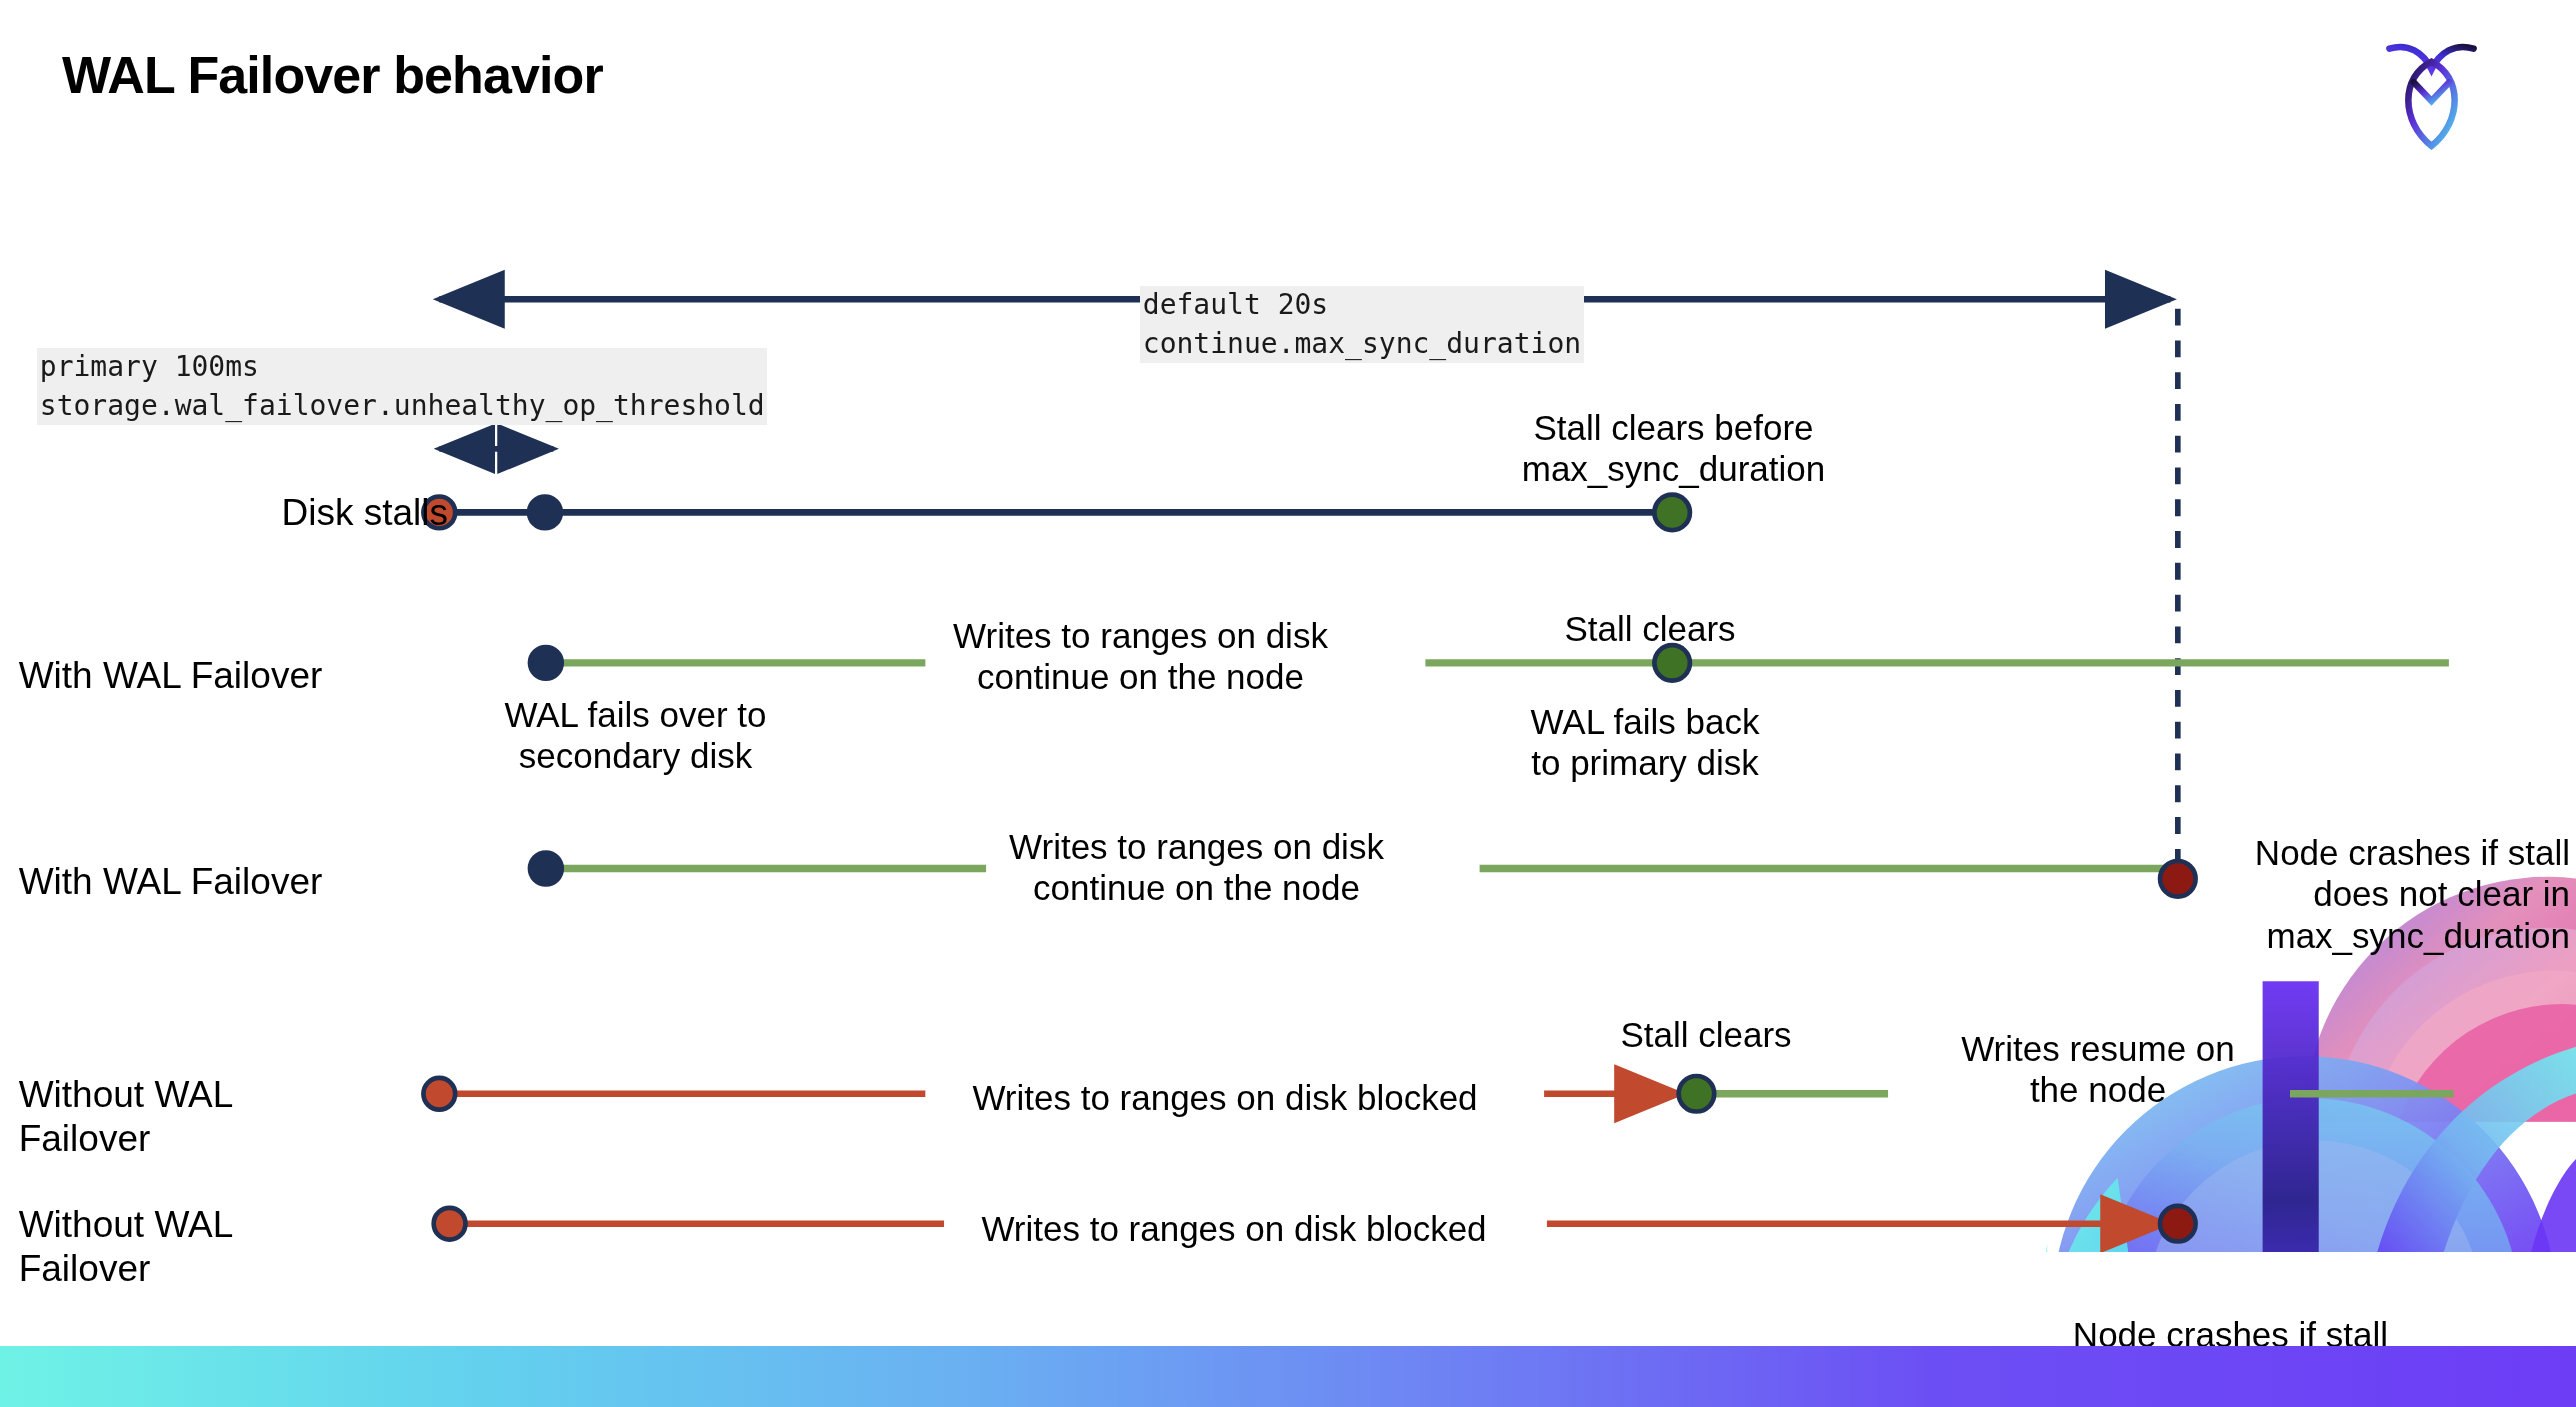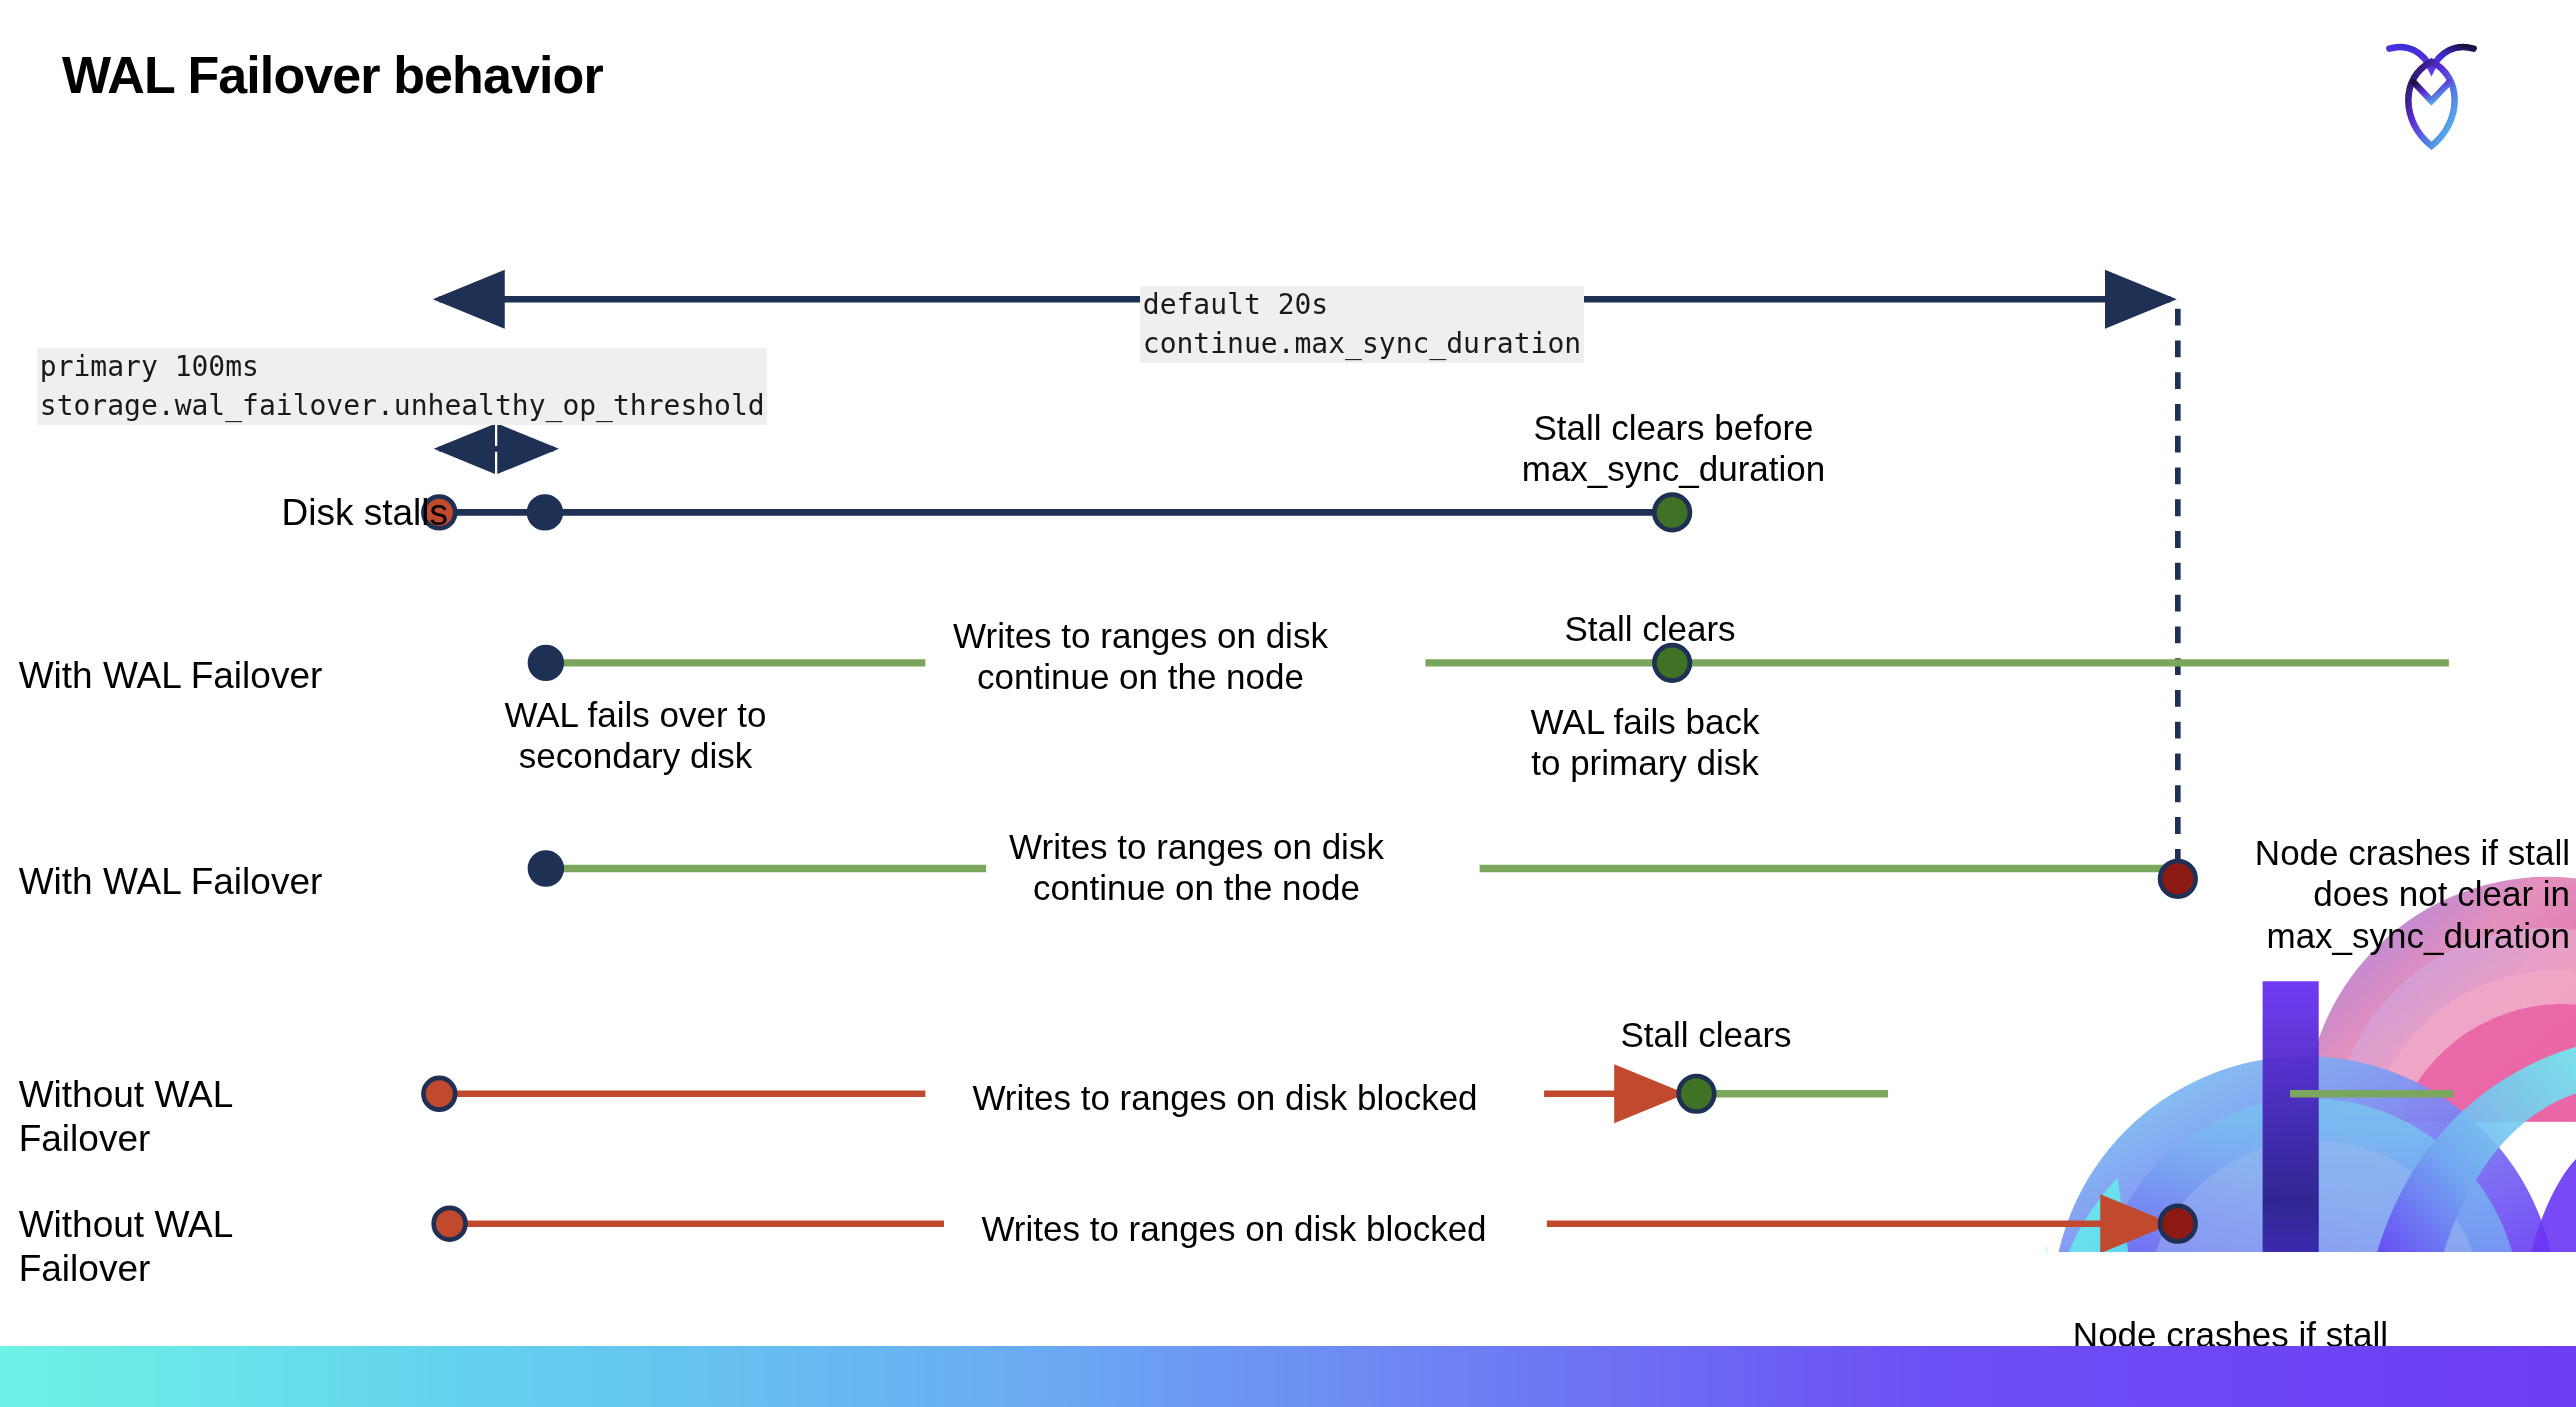--- a/index.html
+++ b/index.html
@@ -231,20 +231,22 @@
 to primary disk</div>
   <div class="lbl c" id="ann-wal-fails-over">WAL fails over to
 secondary disk</div>
   <div class="lbl c" id="ann-writes-continue-2">Writes to ranges on disk
 continue on the node</div>
   <div class="lbl l" id="ann-node-crash-1">Node crashes if stall
 does not clear in
 max_sync_duration</div>
   <div class="lbl c" id="ann-writes-blocked-1">Writes to ranges on disk  blocked</div>
   <div class="lbl c" id="ann-stall-clears-2">Stall clears</div>
+  <div class="lbl c" id="ann-writes-resume">Writes resume on
+the node</div>
   <div class="lbl c" id="ann-writes-blocked-2">Writes to ranges on disk  blocked</div>
 
   <div id="ann-node-crash-2-box"></div>
   <div class="lbl l" id="ann-node-crash-2">Node crashes if stall
 does not clear in
 max_sync_duration</div>
 
   <div id="bottom-bar"></div>
 
 </div>

